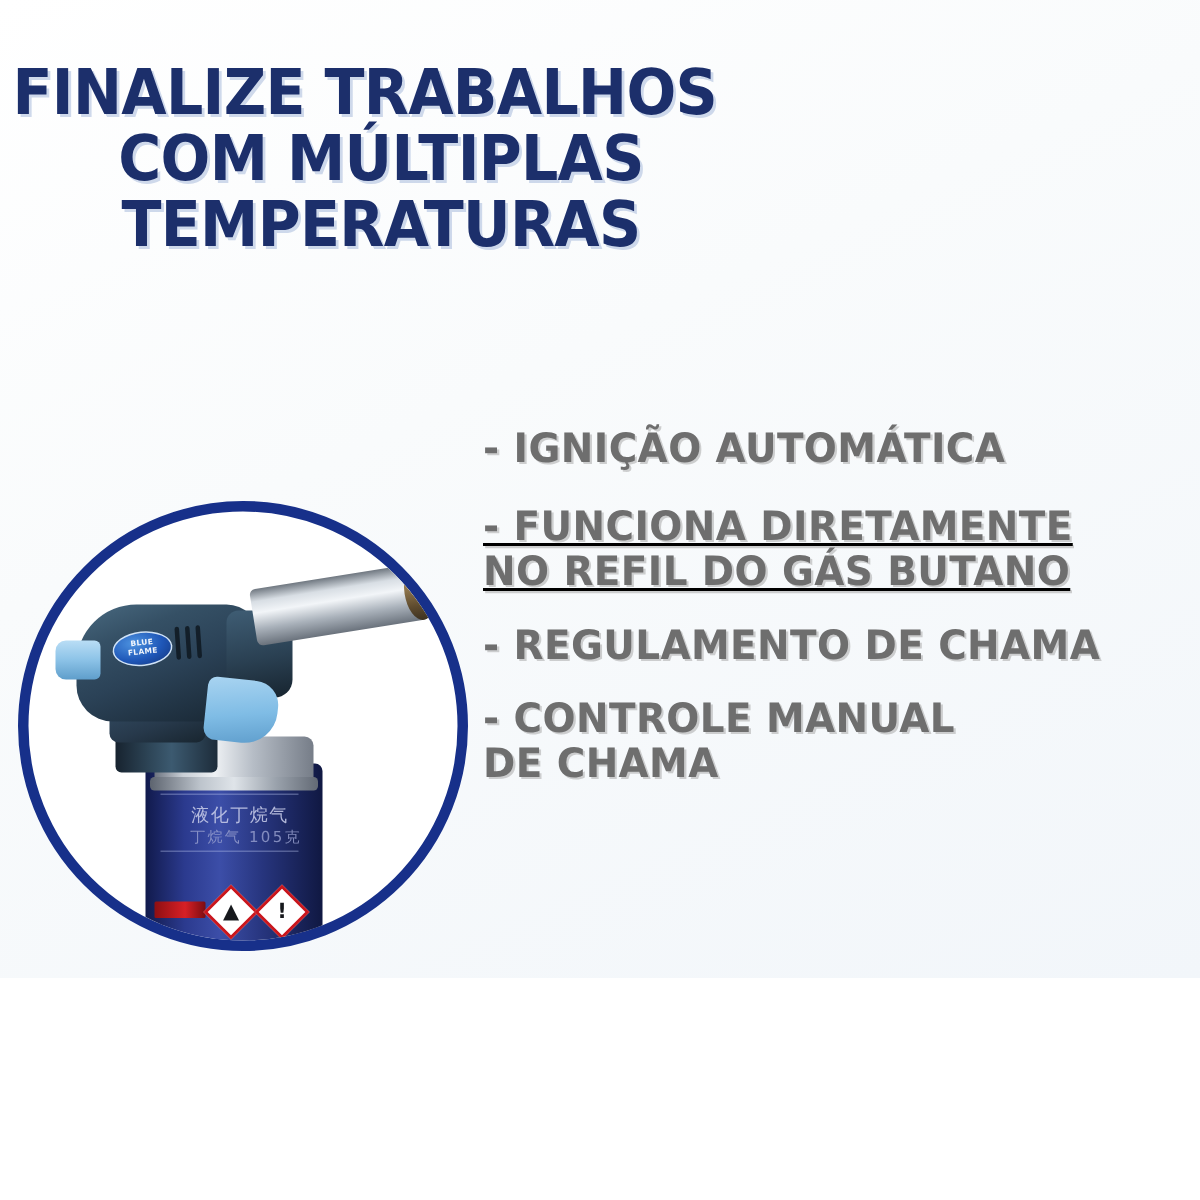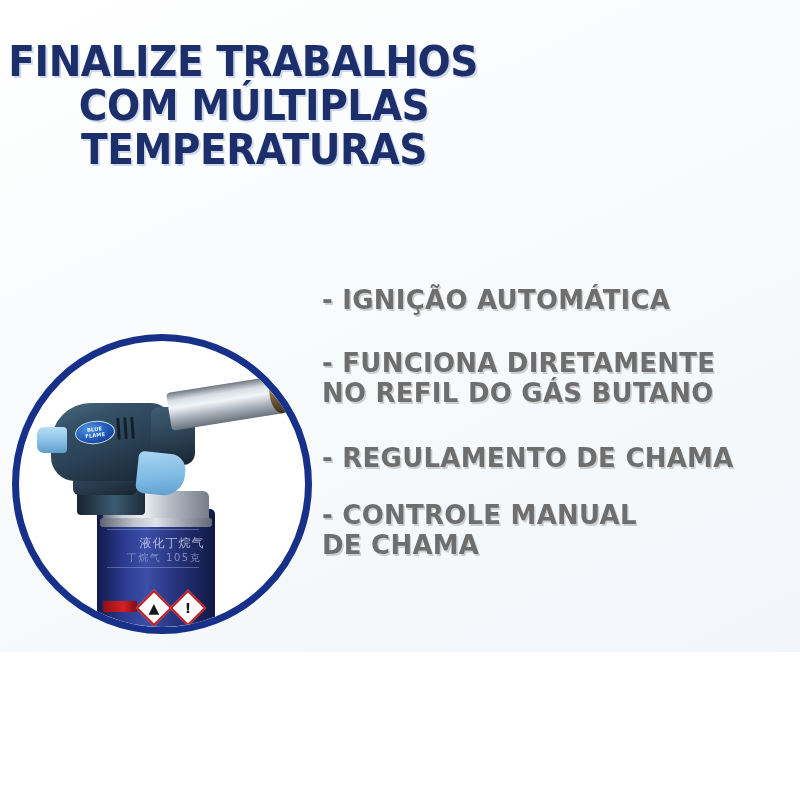--- a/index.html
+++ b/index.html
@@ -81,23 +81,23 @@
     font-size:27px;
     line-height:1.0;
     letter-spacing:0.3px;
     color:#6e6e6e;
     text-shadow:1.5px 1.5px 0 rgba(170,170,170,0.55);
     white-space:nowrap;
     transform:scaleX(0.96);
     transform-origin:left center;
   }
   .feature-line + .feature-line { margin-top:3px; }
-  .feature.f1 { margin-bottom:36px; }
-  .feature.f2 { margin-bottom:38px; }
-  .feature.f3 { margin-bottom:30px; }
+  .feature.f1 { margin-bottom:25px; }
+  .feature.f2 { margin-bottom:22px;text-decoration:underline; }
+  .feature.f3 { margin-bottom:22px; }
   .feature.f4 { margin-bottom:12px; }
   .feature.f5 { margin-bottom:0; }
 
   
   .product-circle {
     position:absolute;
     left:12px; top:334px;
     width:300px; height:300px;
     border-radius:50%;
     border:7px solid #17308a;
@@ -128,21 +128,21 @@
   .can-collar::after {
     content:"";
     position:absolute;
     left:-3px; bottom:-4px;
     width:112px; height:9px;
     background:linear-gradient(90deg,#5d646f 0%,#bdc4cc 30%,#dfe4e9 50%,#9aa2ac 75%,#636a75 100%);
     border-radius:3px;
   }
   .can-text {
     position:absolute;
-    left:16px; top:26px;
+    left:4px; top:26px;
     width:100%;
     text-align:center;
     font-family:"DejaVu Sans", sans-serif;
     font-size:12px;
     letter-spacing:1px;
     color:#c6cbe8;
     opacity:0.88;
   }
   .can-text2 {
     position:absolute;

